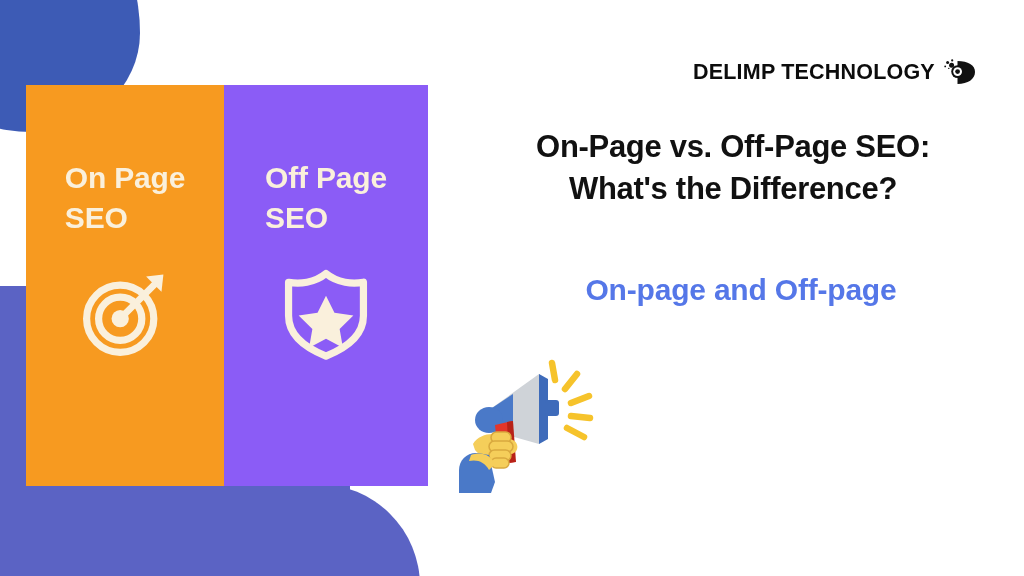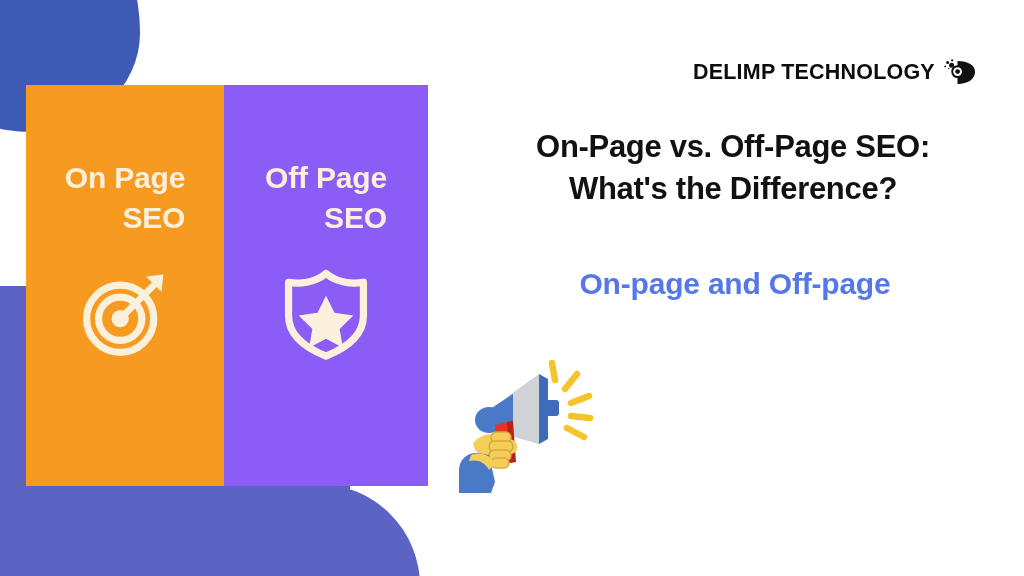--- a/index.html
+++ b/index.html
@@ -65,21 +65,21 @@
     box-sizing: border-box;
   }
   .panel-onpage { background: #F79A20; flex: 0 0 198px; }
   .panel-offpage { background: #8b5cf6; flex: 0 0 204px; }
 
   .panel-title {
     color: #FAF0DC;
     font-size: 30px;
     font-weight: bold;
     line-height: 1.33;
-    text-align: right;
+    text-align: left;
     letter-spacing: -0.2px;
     margin: 0;
     white-space: pre-line;
   }
   .panel-icon {
     margin-top: 24px;
     width: 96px;
     height: 100px;
   }
   .panel-icon svg { display: block; width: 100%; height: 100%; }
@@ -116,21 +116,21 @@
     color: #111111;
     letter-spacing: -0.3px;
     white-space: pre-line;
   }
 
   .subhead {
     position: absolute;
     left: 478px;
     top: 265px;
     width: 510px;
-    margin: 2px;
+    margin: 8px;
     text-align: center;
     font-size: 30px;
     font-weight: bold;
     color: #5577E8;
     letter-spacing: -0.2px;
   }
 
   .megaphone {
     position: absolute;
     left: 455px;

